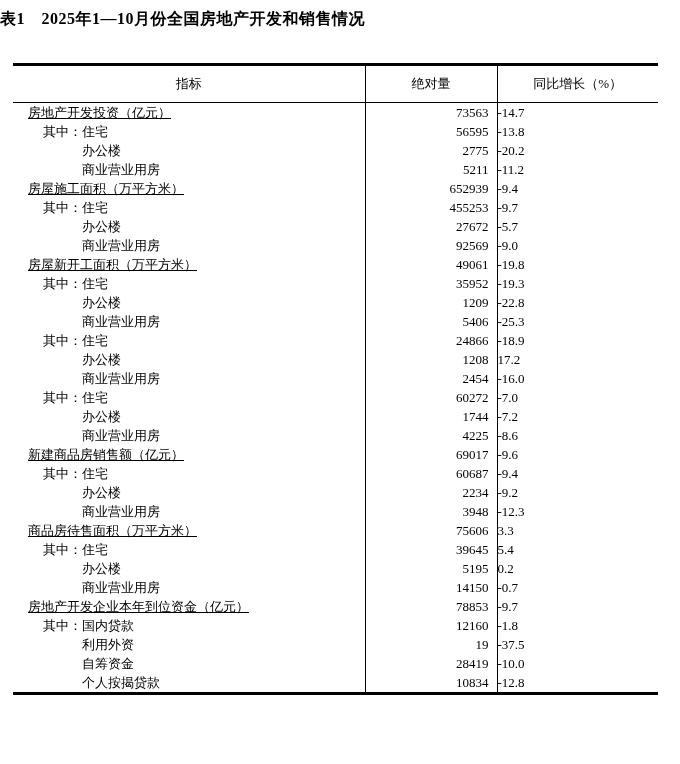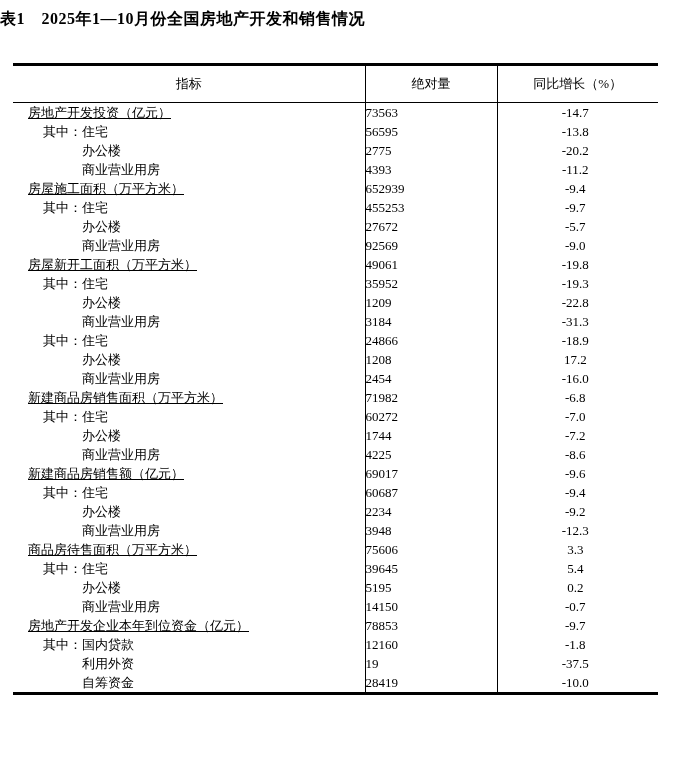--- a/index.html
+++ b/index.html
@@ -41,22 +41,22 @@
   th.div, td.div { border-right: 1px solid #000000; }
   tbody td {
     height: 19px;
     padding: 0;
     line-height: 19px;
     font-size: 13px;
     white-space: nowrap;
     overflow: hidden;
   }
   td.c-label { text-align: left; }
-  td.c-abs   { text-align: left; padding-right: 8px; }
-  td.c-growth{ text-align: center; padding-right: 5px; }
+  td.c-abs   { text-align: right; padding-right: 8px; }
+  td.c-growth{ text-align: left; padding-right: 5px; }
   .indent-0 { padding-left: 15px; text-decoration: underline; }
   .indent-1 { padding-left: 30px; }
   .indent-2 { padding-left: 69px; margin-top: 33px; }
 </style>
 </head>
 <body>
 
 <div class="page-title">表1　2025年1—10月份全国房地产开发和销售情况</div>
 
 <table class="stat-table">
@@ -83,21 +83,21 @@
         <td class="c-abs div">56595</td>
         <td class="c-growth">-13.8</td>
       </tr>
       <tr>
         <td class="c-label div indent-2">办公楼</td>
         <td class="c-abs div">2775</td>
         <td class="c-growth">-20.2</td>
       </tr>
       <tr>
         <td class="c-label div indent-2">商业营业用房</td>
-        <td class="c-abs div">4393</td>
+        <td class="c-abs div">5211</td>
         <td class="c-growth">-11.2</td>
       </tr>
       <tr>
         <td class="c-label div indent-0">房屋施工面积（万平方米）</td>
         <td class="c-abs div">652939</td>
         <td class="c-growth">-9.4</td>
       </tr>
       <tr>
         <td class="c-label div indent-1">其中：住宅</td>
         <td class="c-abs div">455253</td>
@@ -123,42 +123,37 @@
         <td class="c-abs div">35952</td>
         <td class="c-growth">-19.3</td>
       </tr>
       <tr>
         <td class="c-label div indent-2">办公楼</td>
         <td class="c-abs div">1209</td>
         <td class="c-growth">-22.8</td>
       </tr>
       <tr>
         <td class="c-label div indent-2">商业营业用房</td>
-        <td class="c-abs div">3184</td>
-        <td class="c-growth">-31.3</td>
+        <td class="c-abs div">5406</td>
+        <td class="c-growth">-25.3</td>
       </tr>
       <tr>
         <td class="c-label div indent-1">其中：住宅</td>
         <td class="c-abs div">24866</td>
         <td class="c-growth">-18.9</td>
       </tr>
       <tr>
         <td class="c-label div indent-2">办公楼</td>
         <td class="c-abs div">1208</td>
         <td class="c-growth">17.2</td>
       </tr>
       <tr>
         <td class="c-label div indent-2">商业营业用房</td>
         <td class="c-abs div">2454</td>
         <td class="c-growth">-16.0</td>
-      </tr>
-      <tr>
-        <td class="c-label div indent-0">新建商品房销售面积（万平方米）</td>
-        <td class="c-abs div">71982</td>
-        <td class="c-growth">-6.8</td>
       </tr>
       <tr>
         <td class="c-label div indent-1">其中：住宅</td>
         <td class="c-abs div">60272</td>
         <td class="c-growth">-7.0</td>
       </tr>
       <tr>
         <td class="c-label div indent-2">办公楼</td>
         <td class="c-abs div">1744</td>
         <td class="c-growth">-7.2</td>
@@ -220,15 +215,20 @@
       </tr>
       <tr>
         <td class="c-label div indent-2">利用外资</td>
         <td class="c-abs div">19</td>
         <td class="c-growth">-37.5</td>
       </tr>
       <tr>
         <td class="c-label div indent-2">自筹资金</td>
         <td class="c-abs div">28419</td>
         <td class="c-growth">-10.0</td>
+      </tr>
+      <tr>
+        <td class="c-label div indent-2">个人按揭贷款</td>
+        <td class="c-abs div">10834</td>
+        <td class="c-growth">-12.8</td>
       </tr>
     </tbody>
 </table>
 
 </body></html>

